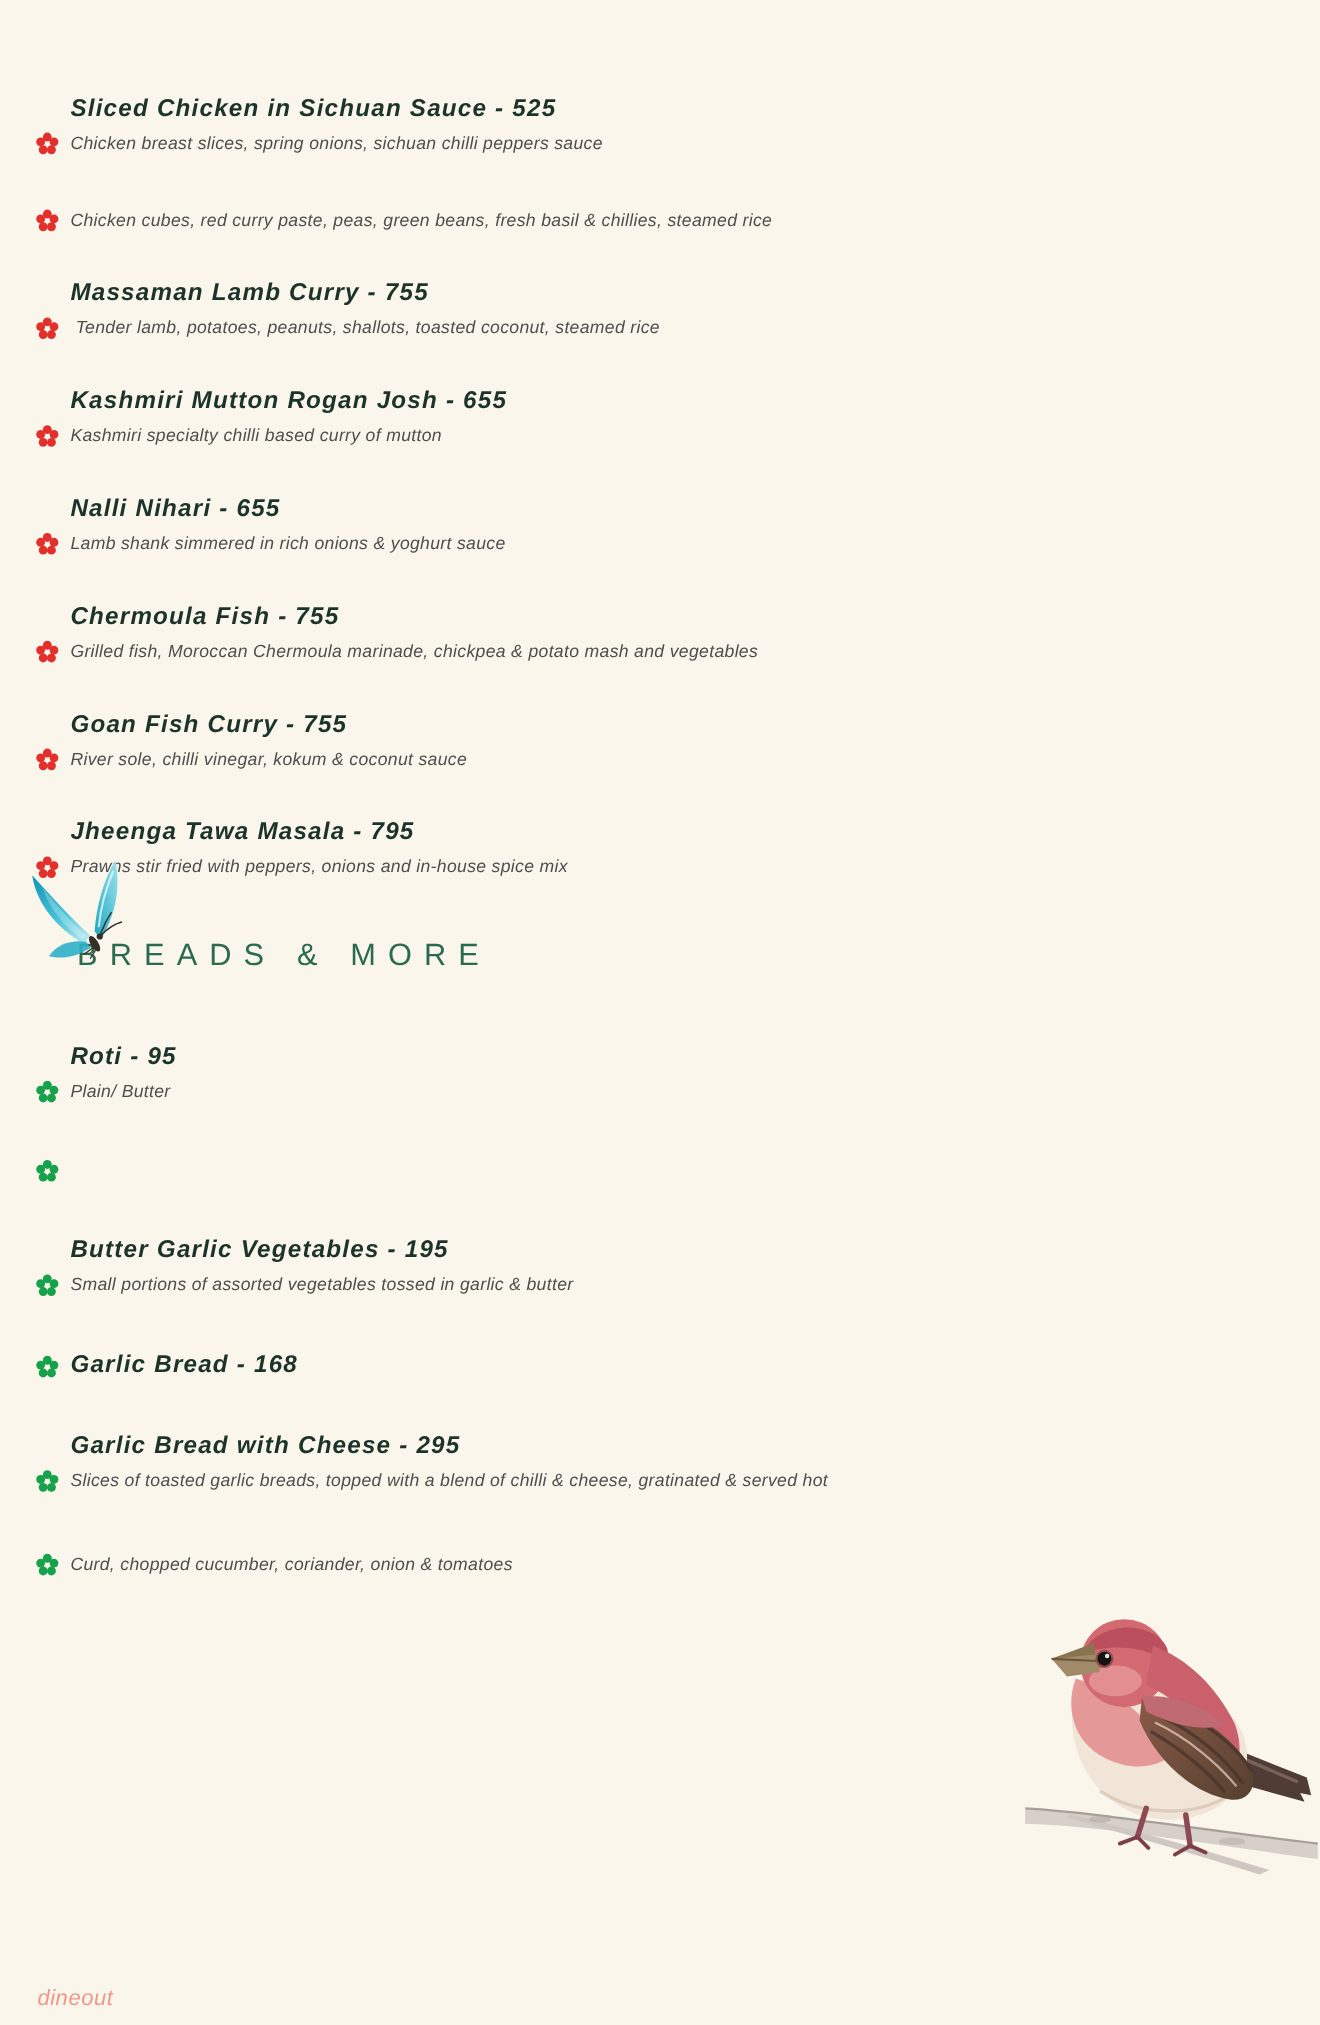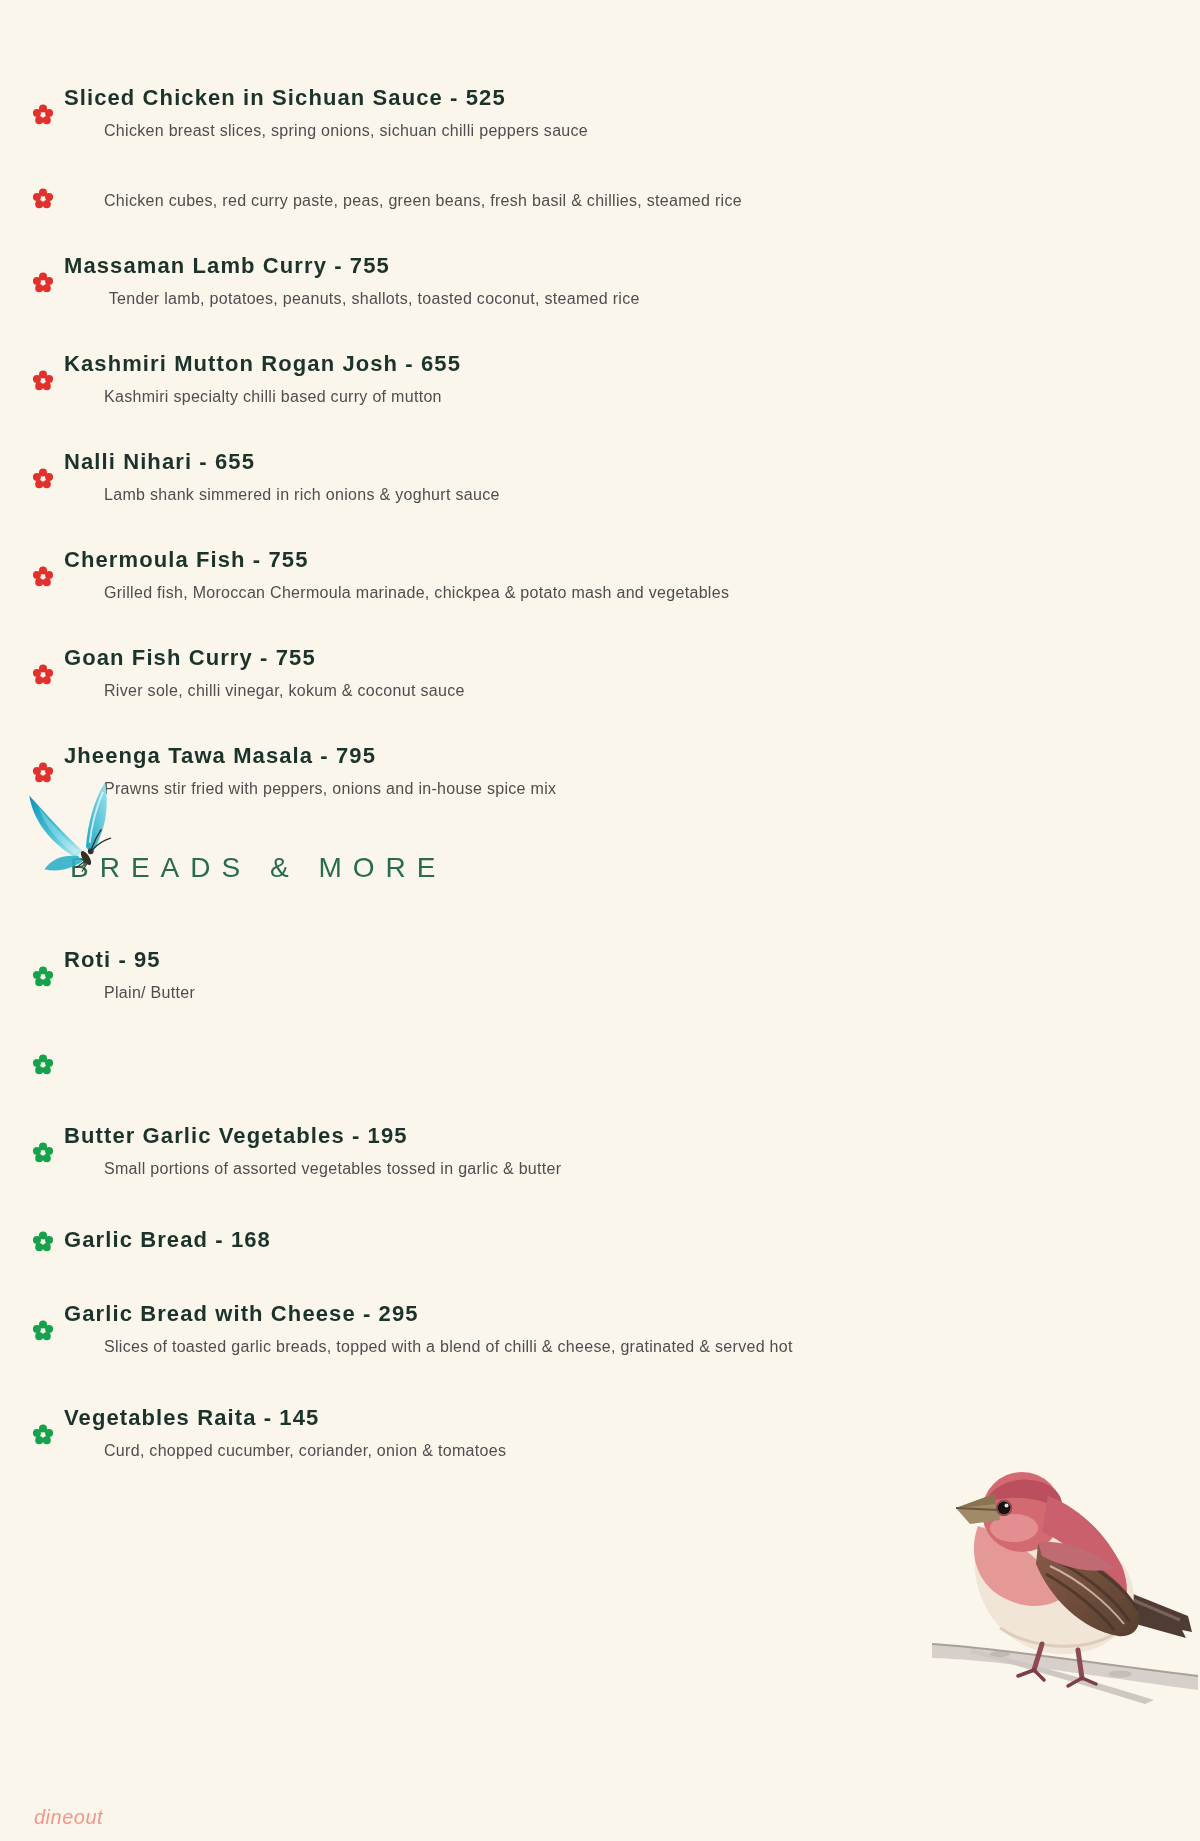--- a/index.html
+++ b/index.html
@@ -2,36 +2,36 @@
 <html style="--c-background: #faf6ec; --c-title: #1c332a; --c-description: #4e4e4e; --c-nonveg_icon: #e2302c; --c-veg_icon: #16a14b; --c-section_heading: #2a6b4e; --c-watermark: #f2968a;"><head>
 <meta charset="utf-8">
 <style>
   html,body{margin:0;padding:0;}
   body{
     width:1200px;height:1841px;position:relative;overflow:hidden;
     background:var(--c-background,#faf6ec);
     font-family:"Liberation Sans",sans-serif;
   }
   .page{position:absolute;inset:0;padding:84px 40px 0 30px;box-sizing:border-box;}
-  .menu-item{display:flex;align-items:center;}
+  .menu-item{display:flex;align-items:flex-end;font-style:italic;}
   .list-top .menu-item{margin-bottom:40px;}
   .list-breads .menu-item{margin-bottom:46px;}
   .flower{width:22px;height:22px;flex:none;margin:4px 10px 0 2px;}
   .flower svg{display:block;width:22px;height:22px;}
   .flower.nonveg{color:var(--c-nonveg_icon,#e2302c);}
   .flower.veg{color:var(--c-veg_icon,#16a14b);}
   .flower-center{fill:var(--c-background,#faf6ec);}
   .item-text{min-width:0;}
   .item-title{
     font-size:22px;font-weight:700;letter-spacing:1.1px;line-height:28px;
     color:var(--c-title,#1c332a);white-space:pre-wrap;
   }
   .item-desc{
     margin-top:8px;font-size:16px;line-height:22px;letter-spacing:.3px;
-    color:var(--c-description,#4e4e4e);white-space:pre-wrap;margin-left:40px;
+    color:var(--c-description,#4e4e4e);white-space:pre-wrap;
   }
   .section-heading-wrap{
     position:relative;margin:46px 0 56px 0;padding-left:40px;height:44px;
   }
   .section-heading{
     margin:0;font-size:28px;font-weight:400;line-height:44px;
     letter-spacing:11px;color:var(--c-section_heading,#2a6b4e);
   }
   .butterfly{position:absolute;left:-14px;top:-76px;width:104px;height:106px;}
   .bird{position:absolute;left:930px;top:1448px;width:270px;height:260px;}
@@ -330,21 +330,20 @@
           <circle cx="12" cy="5" r="4.4"></circle>
           <circle cx="18.6" cy="9.8" r="4.4"></circle>
           <circle cx="16.1" cy="17.6" r="4.4"></circle>
           <circle cx="7.9" cy="17.6" r="4.4"></circle>
           <circle cx="5.4" cy="9.8" r="4.4"></circle>
         </g>
         <circle cx="12" cy="12" r="2.4" class="flower-center"></circle>
       </svg>
     </span>
     <div class="item-text">
-      <div class="item-title">Vegetables Raita - 145</div>
       <div class="item-desc">Curd, chopped cucumber, coriander, onion &amp; tomatoes</div>
     </div>
   </div>
 </div>
 
   <svg class="bird" viewBox="0 0 270 260" aria-hidden="true">
     <defs>
       <linearGradient id="wgrad" x1="0" y1="0" x2="1" y2="1">
         <stop offset="0" stop-color="#8a5a48"></stop>
         <stop offset="1" stop-color="#55402f"></stop>

